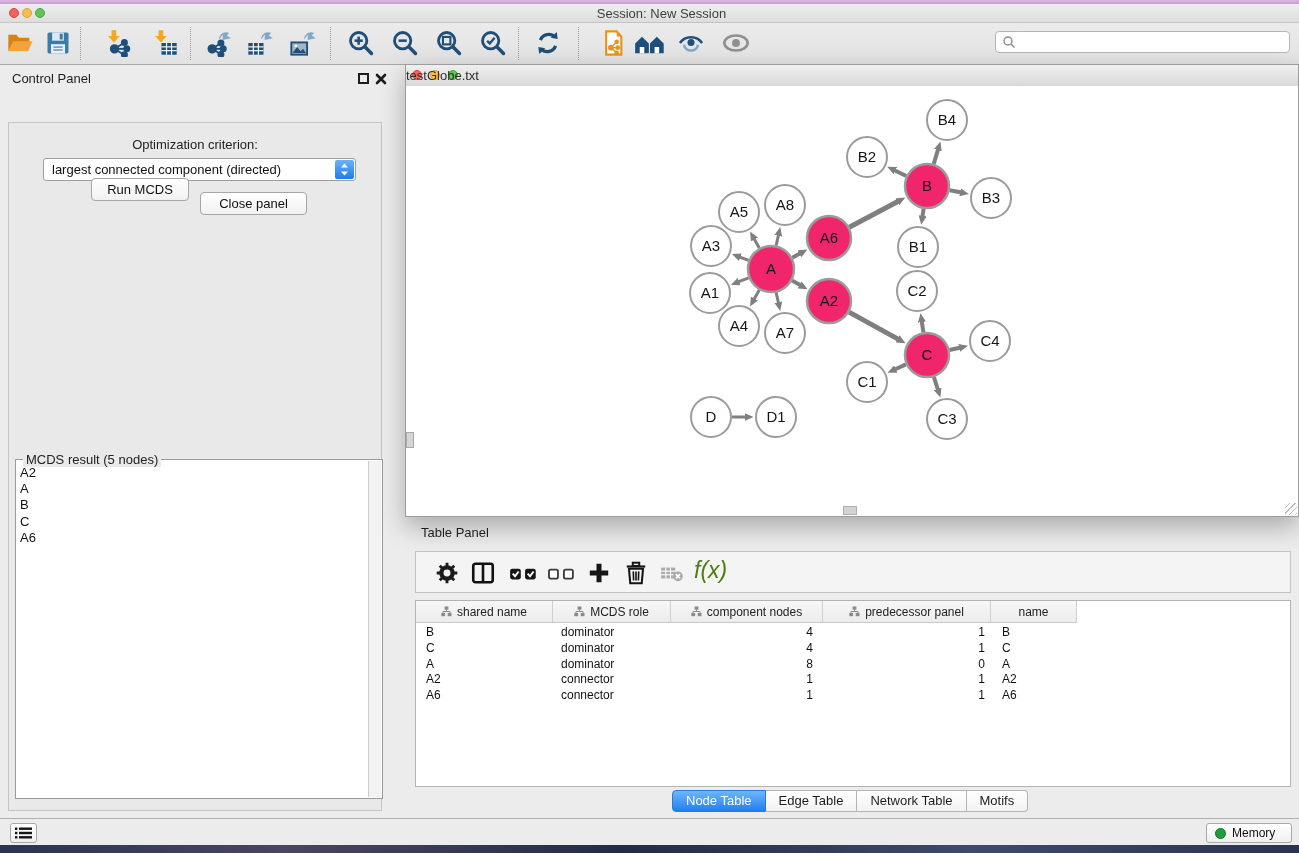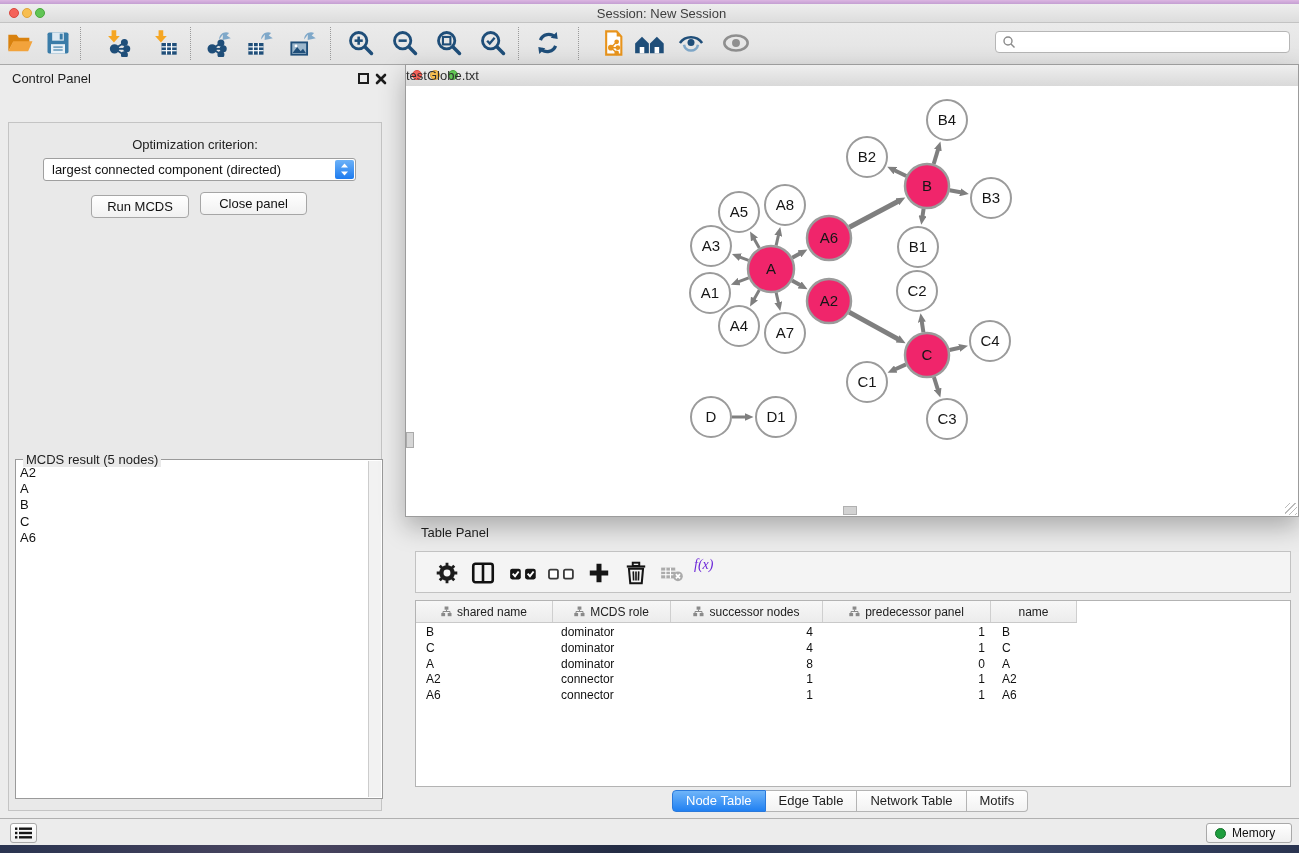--- a/index.html
+++ b/index.html
@@ -46,21 +46,21 @@
               background:#e9e9e9;border:1px solid #c4c4c4;box-sizing:border-box}
   #opt-label{position:absolute;left:0;top:14px;width:100%;text-align:center;font-size:13px}
   #criterion-select{position:absolute;left:34px;top:35px;width:313px;height:23px;background:#fff;
                     border:1px solid #9f9f9f;border-radius:3px;box-sizing:border-box}
   #criterion-select .sel-text{position:absolute;left:8px;top:3px;font-size:13px;color:#111;white-space:nowrap}
   #criterion-select .spinner{position:absolute;right:1px;top:1px;width:19px;height:19px;border-radius:2px;
                     background:linear-gradient(#6db2f8,#1d7bef)}
   .pushbtn{position:absolute;height:23px;line-height:21px;text-align:center;font-size:13px;color:#111;
            background:linear-gradient(#ffffff,#f1f1f1);border:1px solid #a6a6a6;border-radius:4px;
            box-sizing:border-box}
-  #btn-run{left:82px;top:72px;width:98px}
+  #btn-run{left:82px;top:55px;width:98px}
   #btn-close{left:191px;top:69px;width:107px}
   #result-group{position:absolute;left:6px;top:336px;width:366px;height:338px;background:#fff;
                 border:1px solid #9a9a9a}
   #result-title{position:absolute;left:7px;top:-8px;background:#e9e9e9;padding:0 3px;font-size:13px}
   #result-scroll{position:absolute;right:1px;top:1px;width:12px;height:calc(100% - 2px);
                  background:#f2f2f2;border-left:1px solid #cccccc}
   #result-list{position:absolute;left:4px;top:5px;right:16px;font-size:13px}
   .result-item{line-height:16.2px;color:#111}
   
   #network-window{position:absolute;left:405px;top:64px;width:894px;height:453px;background:#fff;
@@ -75,22 +75,22 @@
   #nw-left-nub{position:absolute;left:0;top:367px;width:6px;height:14px;background:#d6d6d6;border:1px solid #aaa}
   #nw-bottom-nub{position:absolute;left:437px;bottom:1px;width:12px;height:7px;background:#d2d2d2;border:1px solid #b0b0b0}
   #nw-grip{position:absolute;right:1px;bottom:1px;width:12px;height:12px;
     background:repeating-linear-gradient(135deg,transparent 0 3px,#bbb 3px 4px)}
   
   #table-panel{position:absolute;left:405px;top:518px;width:894px;height:300px}
   #tp-toolbar{position:absolute;left:10px;top:33px;width:876px;height:42px;background:#f4f4f4;
               border:1px solid #c2c2c2;box-sizing:border-box}
   .tp-icon{position:absolute;top:8px;width:26px;height:26px}
   .tp-icon svg{width:100%;height:100%;display:block}
-  #fx-label{position:absolute;left:278px;top:5px;font-family:Liberation Serif, serif;font-style:italic;
-            font-size:14px;color:#6d28d9}
+  #fx-label{position:absolute;left:278px;top:5px;font-family:Liberation Sans, sans-serif;font-style:italic;
+            font-size:23px;color:#4d7c0f}
   #tp-table{position:absolute;left:10px;top:82px;width:876px;height:187px;background:#fff;
             border:1px solid #b3b3b3;box-sizing:border-box}
   #tp-header{position:absolute;left:0;top:0;height:21px;display:flex;
              background:linear-gradient(#f7f7f7,#ececec);border-bottom:1px solid #c9c9c9}
   .th{display:flex;align-items:center;justify-content:center;gap:5px;font-size:12px;color:#222;
       border-right:1px solid #cfcfcf;box-sizing:border-box;height:21px}
   #tp-body{position:absolute;left:0;top:24px;width:100%}
   .tr{display:flex;height:15.8px;line-height:15.8px;font-size:12px;color:#111}
   .td{box-sizing:border-box;white-space:nowrap;overflow:hidden}
   .td.num{text-align:right}
@@ -523,21 +523,21 @@
           </svg>
           <span>MCDS role</span>
         </div>
         <div class="th" style="width: 152px;">
           <svg width="11" height="11" viewBox="0 0 11 11">
             <path d="M5.5 3.5 V5.5 M2 7 V5.5 H9 V7" fill="none" stroke="#8a8a8a" stroke-width="1"></path>
             <rect x="3.6" y="0.5" width="3.8" height="3.2" fill="#8a8a8a"></rect>
             <rect x="0.3" y="7" width="3.8" height="3.2" fill="#8a8a8a"></rect>
             <rect x="6.7" y="7" width="3.8" height="3.2" fill="#8a8a8a"></rect>
           </svg>
-          <span>successor nodes</span>
+          <span>component nodes</span>
         </div>
         <div class="th" style="width: 168px;">
           <svg width="11" height="11" viewBox="0 0 11 11">
             <path d="M5.5 3.5 V5.5 M2 7 V5.5 H9 V7" fill="none" stroke="#8a8a8a" stroke-width="1"></path>
             <rect x="3.6" y="0.5" width="3.8" height="3.2" fill="#8a8a8a"></rect>
             <rect x="0.3" y="7" width="3.8" height="3.2" fill="#8a8a8a"></rect>
             <rect x="6.7" y="7" width="3.8" height="3.2" fill="#8a8a8a"></rect>
           </svg>
           <span>predecessor panel</span>
         </div>

